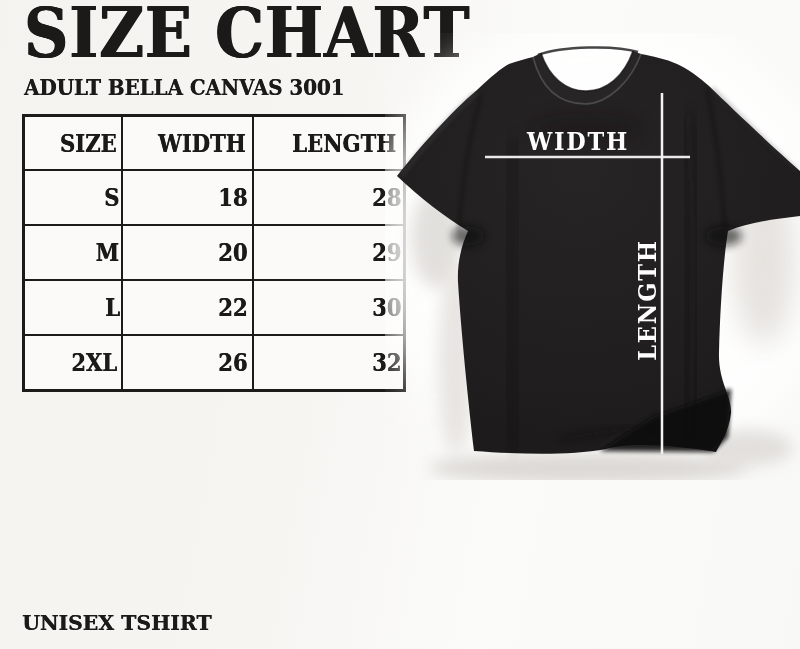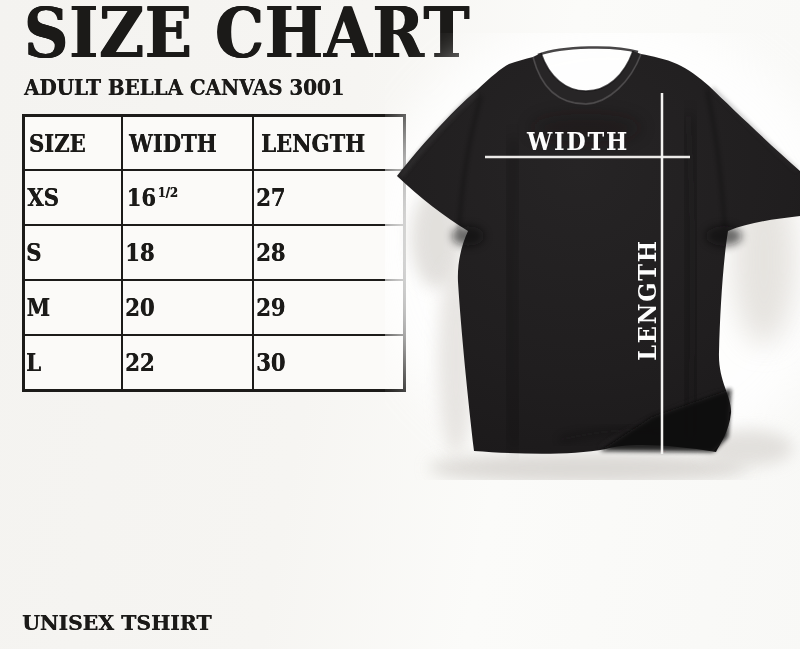--- a/index.html
+++ b/index.html
@@ -18,21 +18,21 @@
     position:absolute;left:24px;top:74px;font-size:22px;font-weight:bold;
     white-space:nowrap;transform:scaleX(.9);transform-origin:left top;
     text-shadow:.4px 0 0 currentColor;
   }
   table.size-table{
     position:absolute;left:22px;top:114px;width:381px;
     border-collapse:collapse;table-layout:fixed;
     background:#fbfaf8;border:3px solid #1c1b19;
   }
   .size-table th,.size-table td{
-    border:2.5px solid #1c1b19;text-align:left;vertical-align:middle;padding:0;
+    border:2.5px solid #1c1b19;text-align:right;vertical-align:middle;padding:0;
   }
   .size-table th{height:52px;font-size:24px;}
   .size-table td{height:53px;font-size:24px;}
   .cnd{
     display:inline-block;transform:scaleX(.88);white-space:nowrap;font-weight:bold;
     text-shadow:.45px 0 0 currentColor;
   }
   .frac{font-size:13px;vertical-align:9px;margin-left:2px;}
   .footer{
     position:absolute;left:22px;top:610px;font-size:21px;font-weight:bold;
@@ -58,38 +58,38 @@
       </colgroup>
     <thead>
       <tr>
         <th><span class="cnd">SIZE</span></th>
         <th><span class="cnd">WIDTH</span></th>
         <th><span class="cnd">LENGTH</span></th>
       </tr>
     </thead>
     <tbody>
       <tr>
-        <td><span class="cnd">XS</span></td>
-        <td><span class="cnd"><span>16</span><span class="frac">1/2</span></span></td>
-        <td><span class="cnd">27</span></td>
-      </tr>
-      <tr>
         <td><span class="cnd">S</span></td>
         <td><span class="cnd"><span>18</span><span class="frac"></span></span></td>
         <td><span class="cnd">28</span></td>
       </tr>
       <tr>
         <td><span class="cnd">M</span></td>
         <td><span class="cnd"><span>20</span><span class="frac"></span></span></td>
         <td><span class="cnd">29</span></td>
       </tr>
       <tr>
         <td><span class="cnd">L</span></td>
         <td><span class="cnd"><span>22</span><span class="frac"></span></span></td>
         <td><span class="cnd">30</span></td>
+      </tr>
+      <tr>
+        <td><span class="cnd">2XL</span></td>
+        <td><span class="cnd"><span>26</span><span class="frac"></span></span></td>
+        <td><span class="cnd">32</span></td>
       </tr>
     </tbody>
   </table>
 
   <div class="footer">UNISEX TSHIRT</div>
 
   <svg class="shirt-scene" viewBox="385 33 415 447" xmlns="http://www.w3.org/2000/svg">
     <defs>
       <filter id="b2" x="-60%" y="-60%" width="220%" height="220%">
           <feGaussianBlur stdDeviation="2"></feGaussianBlur>

